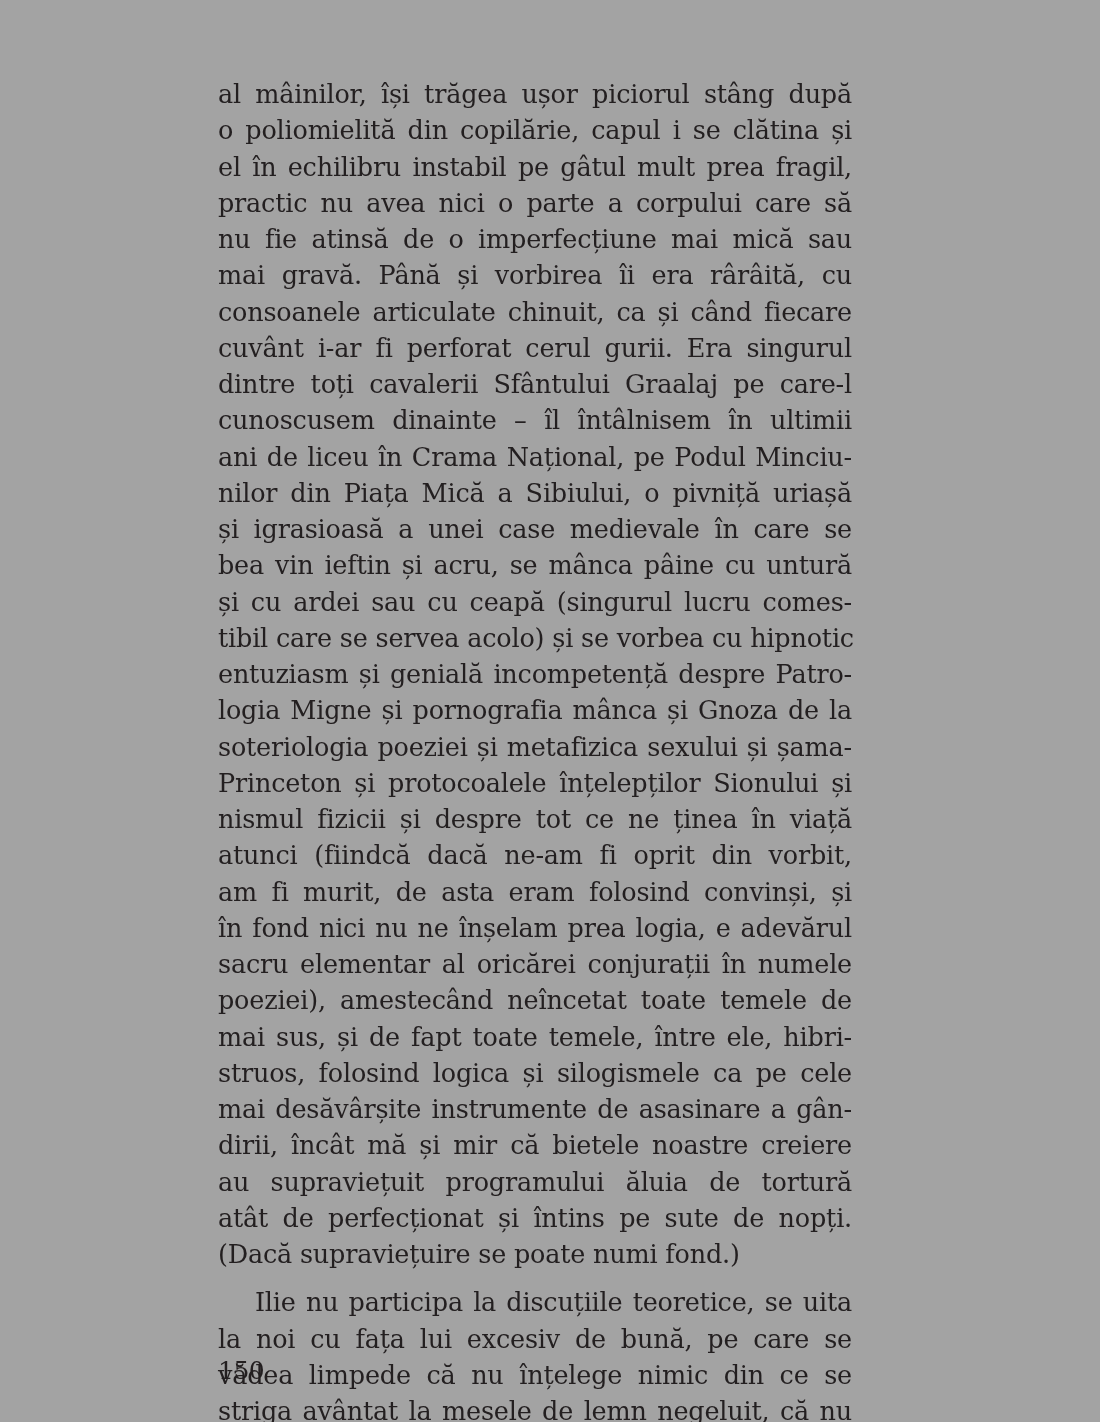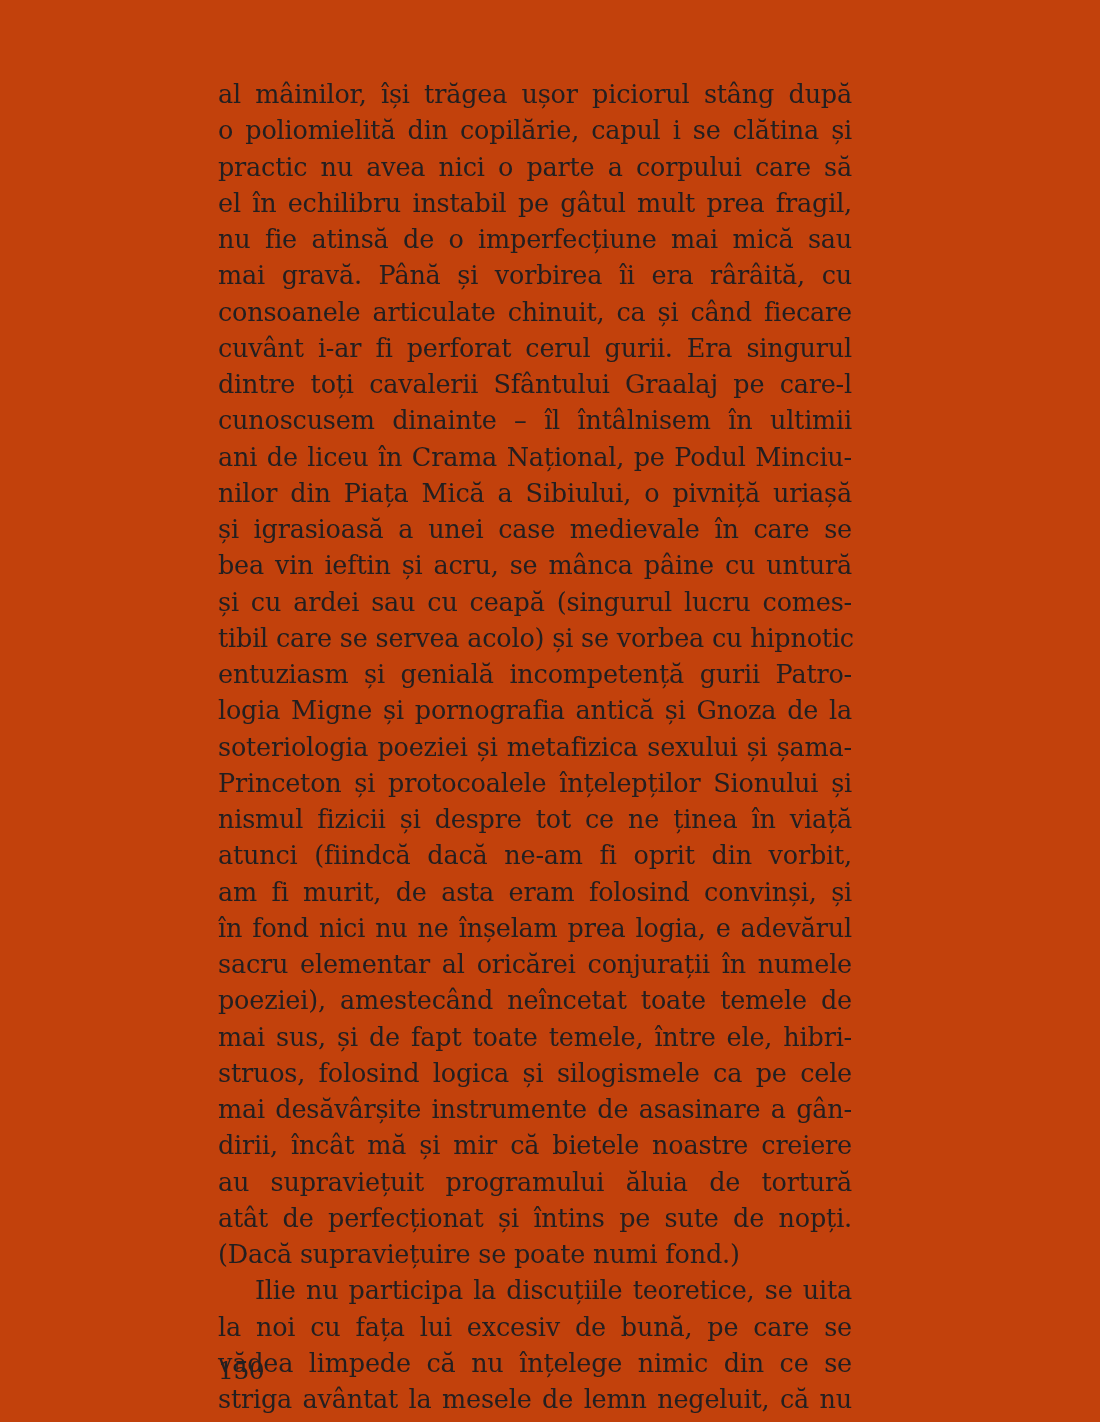--- a/index.html
+++ b/index.html
@@ -14,21 +14,21 @@
       overflow: hidden;
       color: #231f20;
       font-family: "DejaVu Serif", "Liberation Serif", serif;
     }
     .page {
       position: absolute;
       left: 0;
       top: 0;
       width: 1100px;
       height: 1422px;
-      background: #c2410c;
+      background: #a3a3a3;
     }
     .text-block {
       position: absolute;
       left: 218px;
       top: 76px;
       width: 634px;
     }
     .line {
       display: block;
       height: 36.25px;
@@ -37,54 +37,55 @@
       white-space: nowrap;
       text-align: justify;
       text-align-last: justify;
       letter-spacing: -0.2px;
     }
     .line.last {
       text-align-last: left;
     }
     .line.indent {
       padding-left: 37px;
+      margin-top: 12px;
     }
     .page-number {
       position: absolute;
       left: 218px;
       top: 1356px;
       font-size: 25px;
       line-height: 30px;
       letter-spacing: -0.5px;
     }
   </style>
 </head>
 <body>
 
 <div class="page">
   <div class="text-block">
 
     <span class="line">al mâinilor, își trăgea ușor piciorul stâng după</span>
     <span class="line">o poliomielită din copilărie, capul i se clătina și</span>
+    <span class="line">el în echilibru instabil pe gâtul mult prea fragil,</span>
     <span class="line">practic nu avea nici o parte a corpului care să</span>
-    <span class="line">el în echilibru instabil pe gâtul mult prea fragil,</span>
     <span class="line">nu fie atinsă de o imperfecțiune mai mică sau</span>
     <span class="line">mai gravă. Până și vorbirea îi era rârâită, cu</span>
     <span class="line">consoanele articulate chinuit, ca și când fiecare</span>
     <span class="line">cuvânt i-ar fi perforat cerul gurii. Era singurul</span>
     <span class="line">dintre toți cavalerii Sfântului Graalaj pe care-l</span>
     <span class="line">cunoscusem dinainte – îl întâlnisem în ultimii</span>
     <span class="line">ani de liceu în Crama Național, pe Podul Minciu-</span>
     <span class="line">nilor din Piața Mică a Sibiului, o pivniță uriașă</span>
     <span class="line">și igrasioasă a unei case medievale în care se</span>
     <span class="line">bea vin ieftin și acru, se mânca pâine cu untură</span>
     <span class="line">și cu ardei sau cu ceapă (singurul lucru comes-</span>
     <span class="line">tibil care se servea acolo) și se vorbea cu hipnotic</span>
-    <span class="line">entuziasm și genială incompetență gurii Patro-</span>
-    <span class="line">logia Migne și pornografia antică și Gnoza de la</span>
+    <span class="line">entuziasm și genială incompetență despre Patro-</span>
+    <span class="line">logia Migne și pornografia mânca și Gnoza de la</span>
     <span class="line">soteriologia poeziei și metafizica sexului și șama-</span>
     <span class="line">Princeton și protocoalele înțelepților Sionului și</span>
     <span class="line">nismul fizicii și despre tot ce ne ținea în viață</span>
     <span class="line">atunci (fiindcă dacă ne-am fi oprit din vorbit,</span>
     <span class="line">am fi murit, de asta eram folosind convinși, și</span>
     <span class="line">în fond nici nu ne înșelam prea logia, e adevărul</span>
     <span class="line">sacru elementar al oricărei conjurații în numele</span>
     <span class="line">poeziei), amestecând neîncetat toate temele de</span>
     <span class="line">mai sus, și de fapt toate temele, între ele, hibri-</span>
     <span class="line">struos, folosind logica și silogismele ca pe cele</span>

